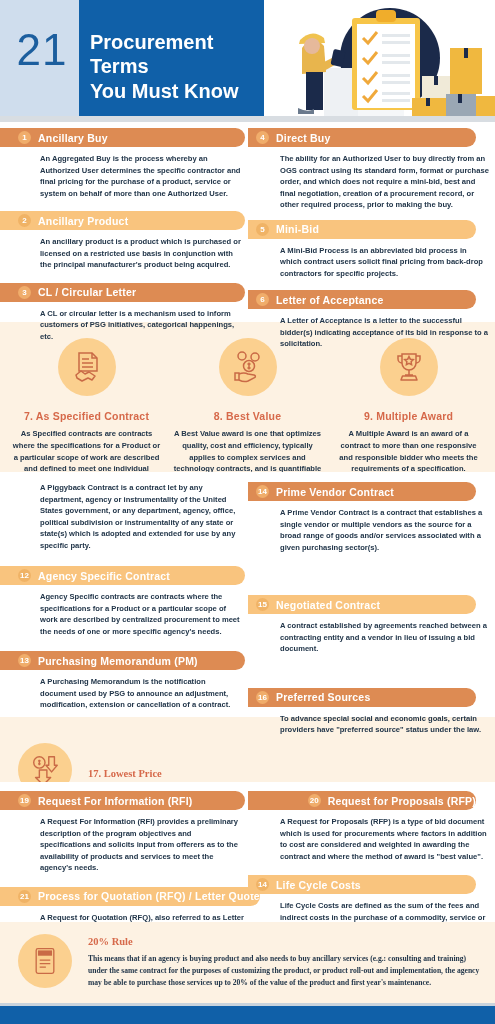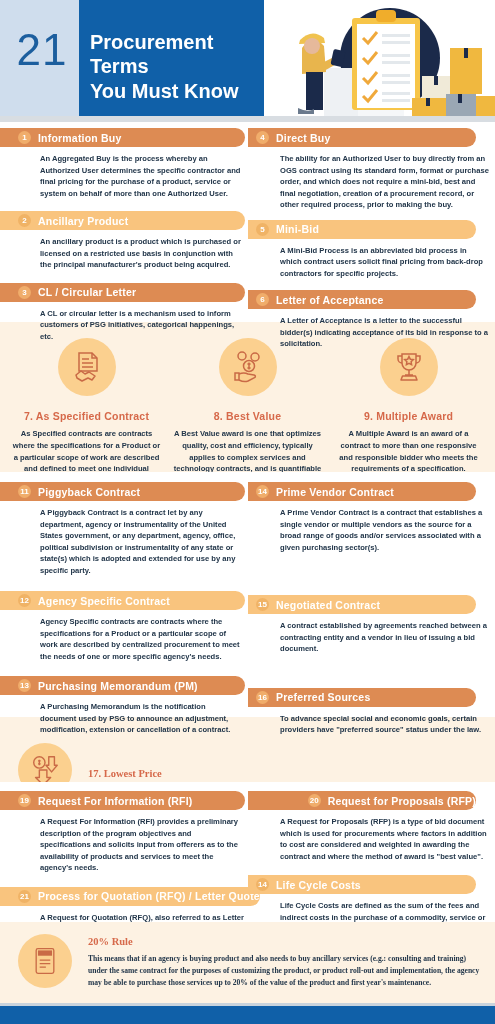--- a/index.html
+++ b/index.html
@@ -177,21 +177,21 @@
   </div>
   <div class="hdr-strip"></div>
 </div>
 
 <div class="sec-white two-col" style="height:200px;">
   <div class="col col-left">
 
     <div class="entry" style="margin-top:6px;">
       <div class="bar dark" style="width:245px;">
         <span class="badge">1</span>
-        <span class="bar-title">Information Buy</span>
+        <span class="bar-title">Ancillary Buy</span>
       </div>
       <div class="entry-body">An Aggregated Buy is the process whereby an Authorized User determines the specific contractor and final pricing for the purchase of a product, service or system on behalf of more than one Authorized User.</div>
     </div>
 
     <div class="entry" style="margin-top:12px;">
       <div class="bar light" style="width:245px;">
         <span class="badge">2</span>
         <span class="bar-title">Ancillary Product</span>
       </div>
       <div class="entry-body">An ancillary product is a product which is purchased or licensed on a restricted use basis in conjunction with the principal manufacturer's product being acquired.</div>
@@ -277,24 +277,20 @@
       <div class="trio-title">9. Multiple Award</div>
       <div class="trio-body">A Multiple Award is an award of a contract to more than one responsive and responsible bidder who meets the requirements of a specification.</div>
     </div>
   </div>
 </div>
 
 <div class="sec-white two-col" style="height:245px;">
   <div class="col col-left">
 
     <div class="entry" style="margin-top:10px;">
-      <div class="bar dark" style="width:245px;">
-        <span class="badge">11</span>
-        <span class="bar-title">Piggyback Contract</span>
-      </div>
       <div class="entry-body">A Piggyback Contract is a contract let by any department, agency or instrumentality of the United States government, or any department, agency, office, political subdivision or instrumentality of any state or state(s) which is adopted and extended for use by any specific party.</div>
     </div>
 
     <div class="entry" style="margin-top:15px;">
       <div class="bar light" style="width:245px;">
         <span class="badge">12</span>
         <span class="bar-title">Agency Specific Contract</span>
       </div>
       <div class="entry-body">Agency Specific contracts are contracts where the specifications for a Product or a particular scope of work are described by centralized procurement to meet the needs of one or more specific agency's needs.</div>
     </div>

